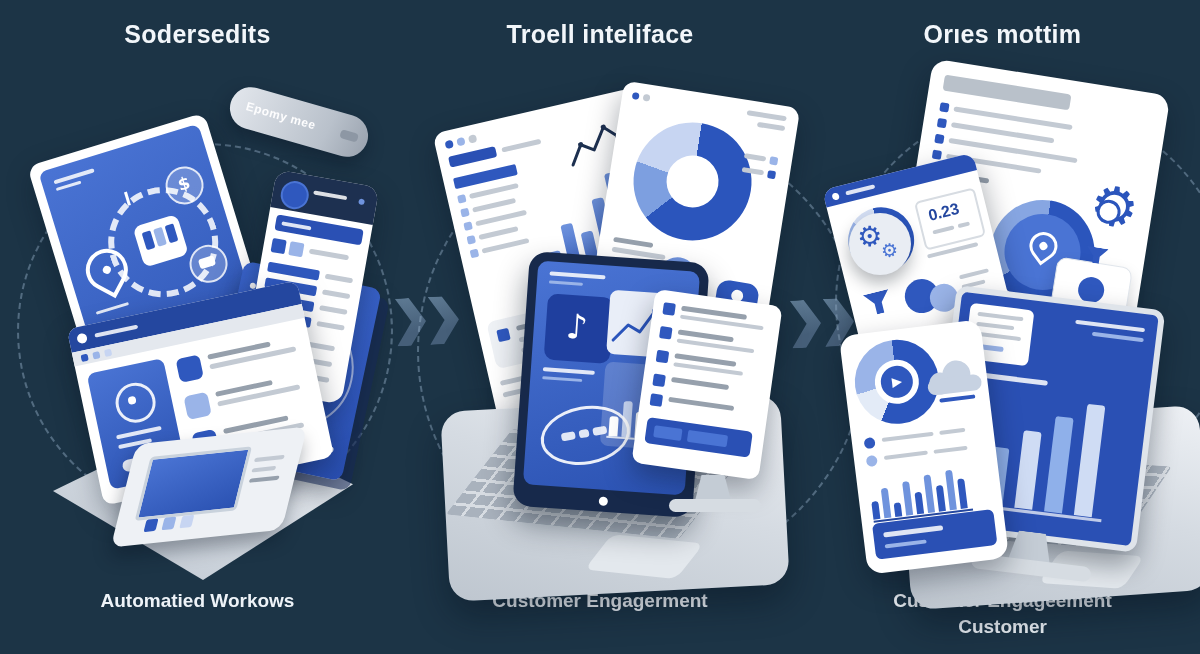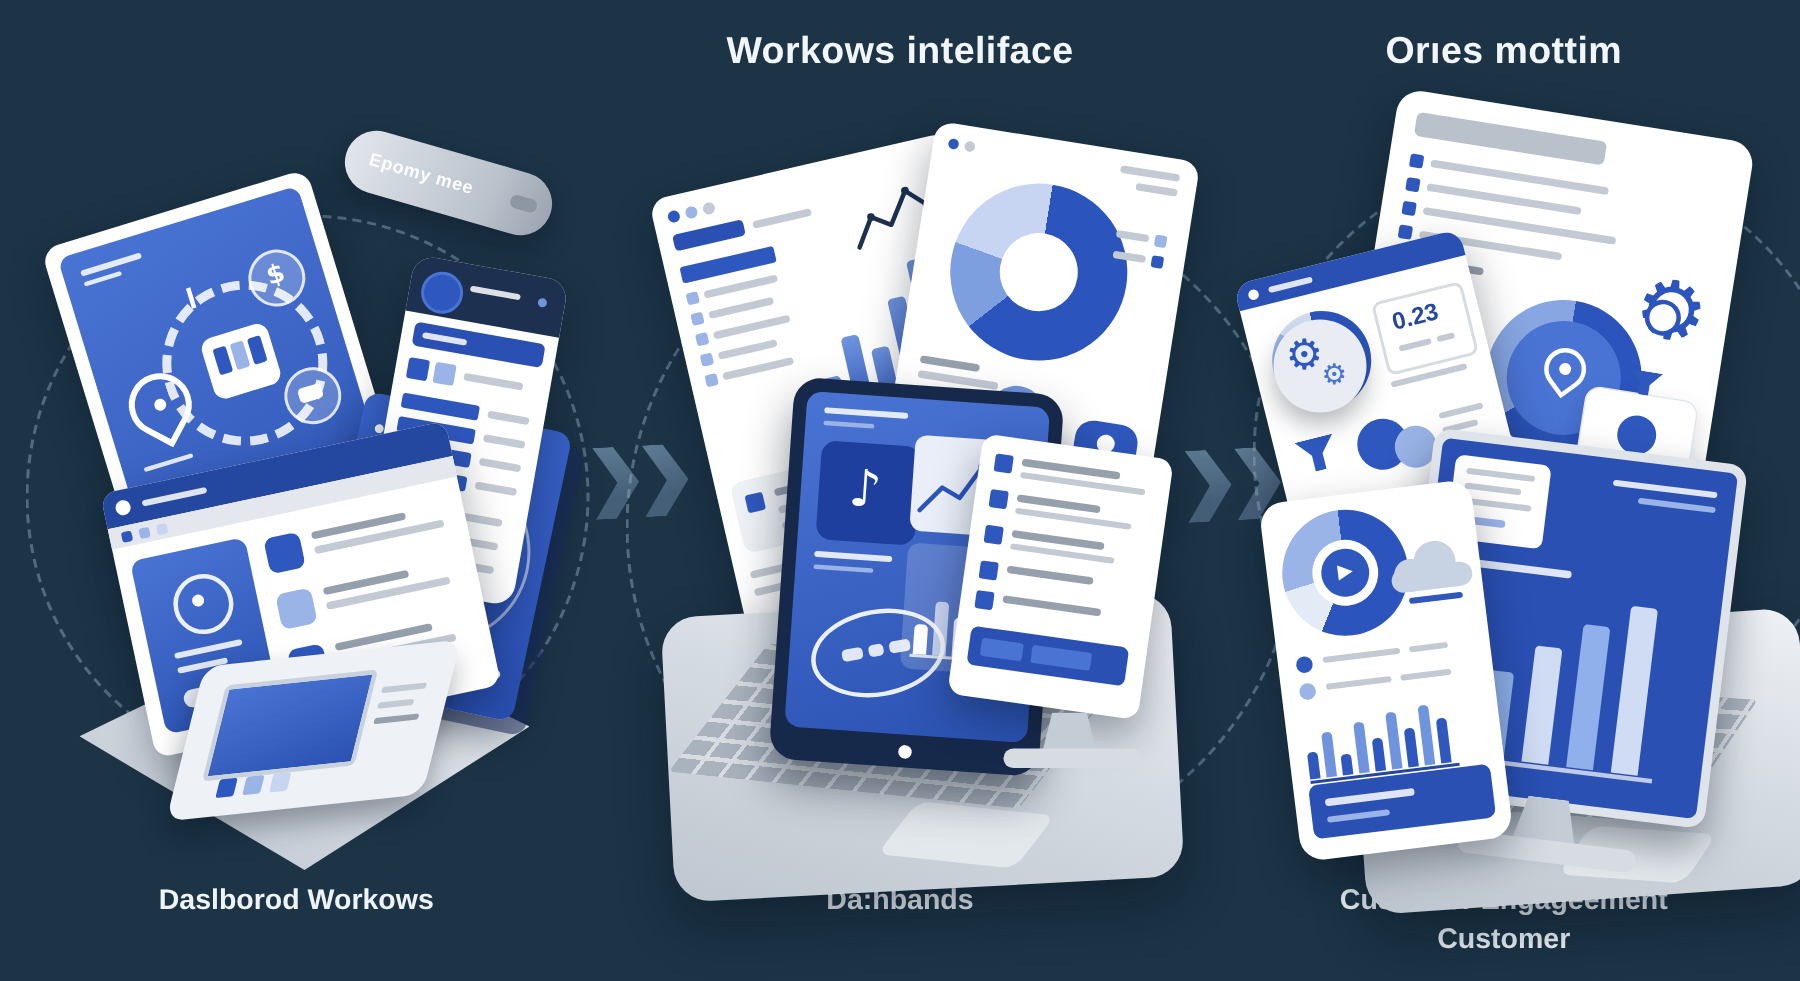--- a/index.html
+++ b/index.html
@@ -42,21 +42,22 @@
         border-radius:24px;box-shadow:0 16px 34px rgba(5,15,28,.4);}
   .tpad{position:absolute;background:#e3e8ed;border-radius:8px;}
   .stand{position:absolute;background:#c4ccd5;clip-path:polygon(18% 0,82% 0,100% 100%,0 100%);}
   .standbase{position:absolute;background:#d6dce2;border-radius:10px;}
 </style>
 </head>
 <body>
 
 <div class="canvas">
 
-  <div class="col-title" style="left:400px;width:400px">Workows inteliface</div>
+  <div class="col-title" style="left:0;width:395px">Sodersedits</div>
+  <div class="col-title" style="left:400px;width:400px">Troell inteliface</div>
   <div class="col-title" style="left:805px;width:395px">Orıes mottim</div>
 
   <div class="sep" style="left:396px;top:297px">
     <div class="chev"></div>
     <div class="chev"></div>
   </div>
   <div class="sep" style="left:791px;top:299px">
     <div class="chev"></div>
     <div class="chev"></div>
   </div>
@@ -475,23 +476,23 @@
         <div class="abs" style="left:0;bottom:-3px;width:100px;height:2px;background:#24479f"></div>
       </div>
       <div class="abs" style="left:10px;bottom:14px;width:122px;height:36px;background:#2a50b4;border-radius:6px">
         <div class="line wt" style="left:10px;top:10px;width:60px;height:5px"></div>
         <div class="line lb" style="left:10px;top:22px;width:42px;height:4px"></div>
       </div>
     </div>
   </div>
 
   <div class="caption" style="left:0;width:395px">
-    <div>Daslborod Workows</div>
+    <div>Automatied Workows</div>
   </div>
   <div class="caption" style="left:400px;width:400px">
-    <div>Da:hbands</div>
+    <div>Customer Engagerment</div>
   </div>
   <div class="caption" style="left:805px;width:395px">
     <div>Customer Engageement</div>
     <div>Customer</div>
   </div>
 
 </div>
 
 </body></html>

